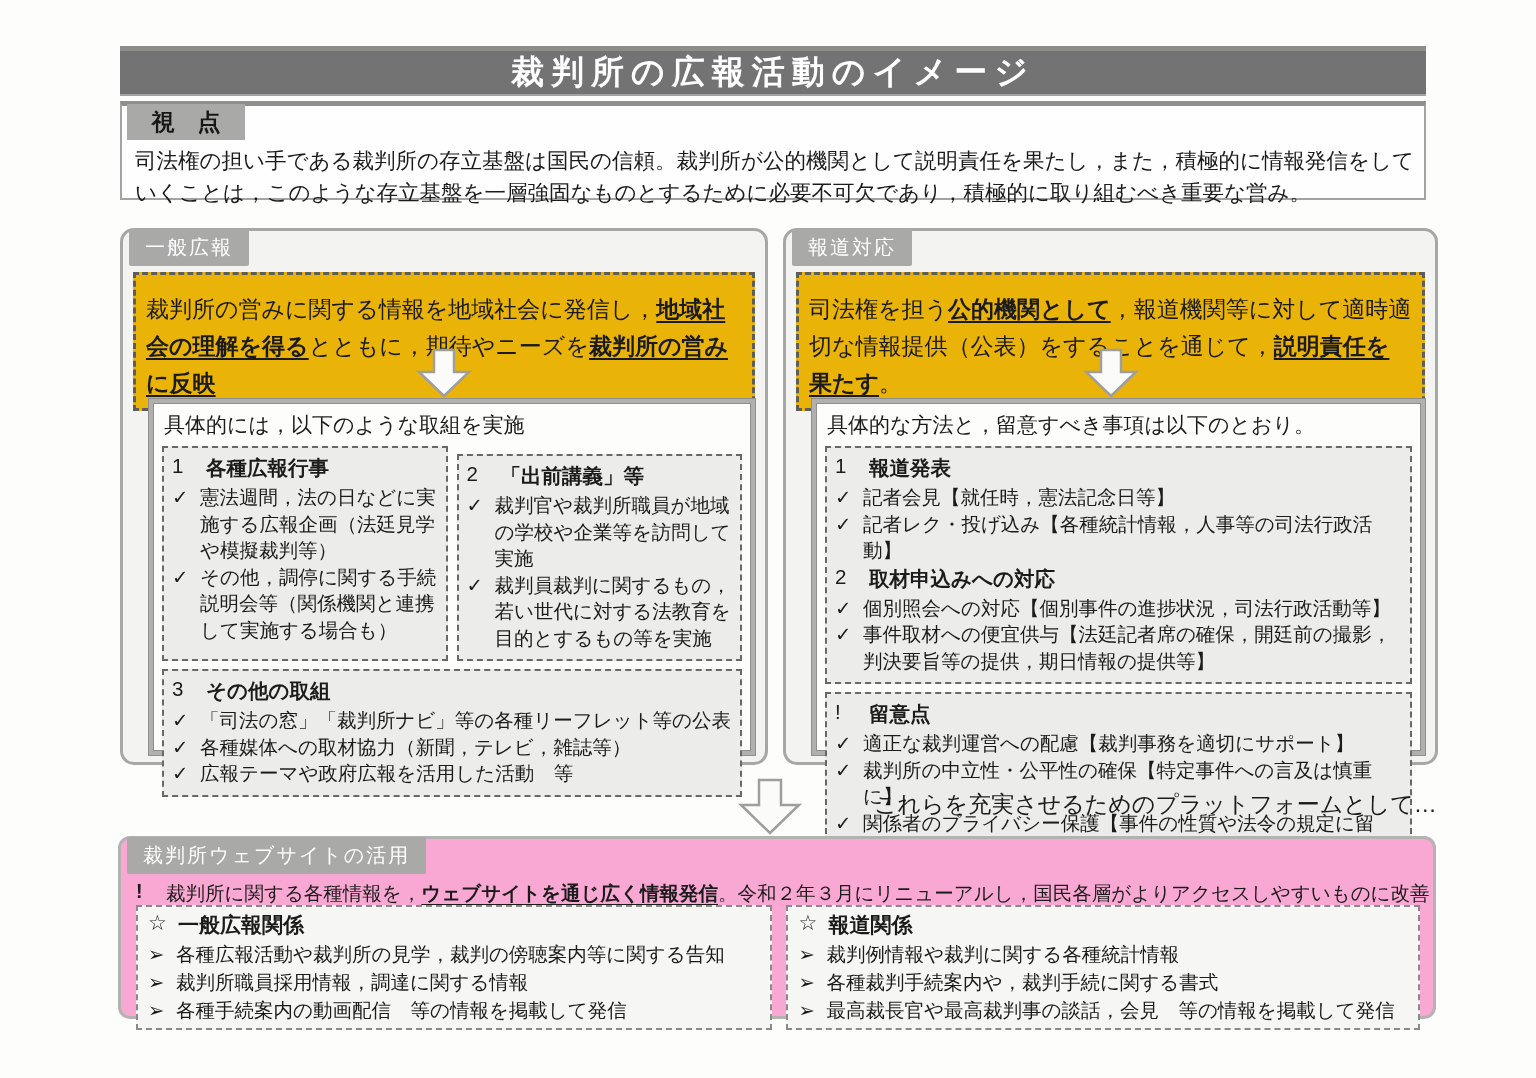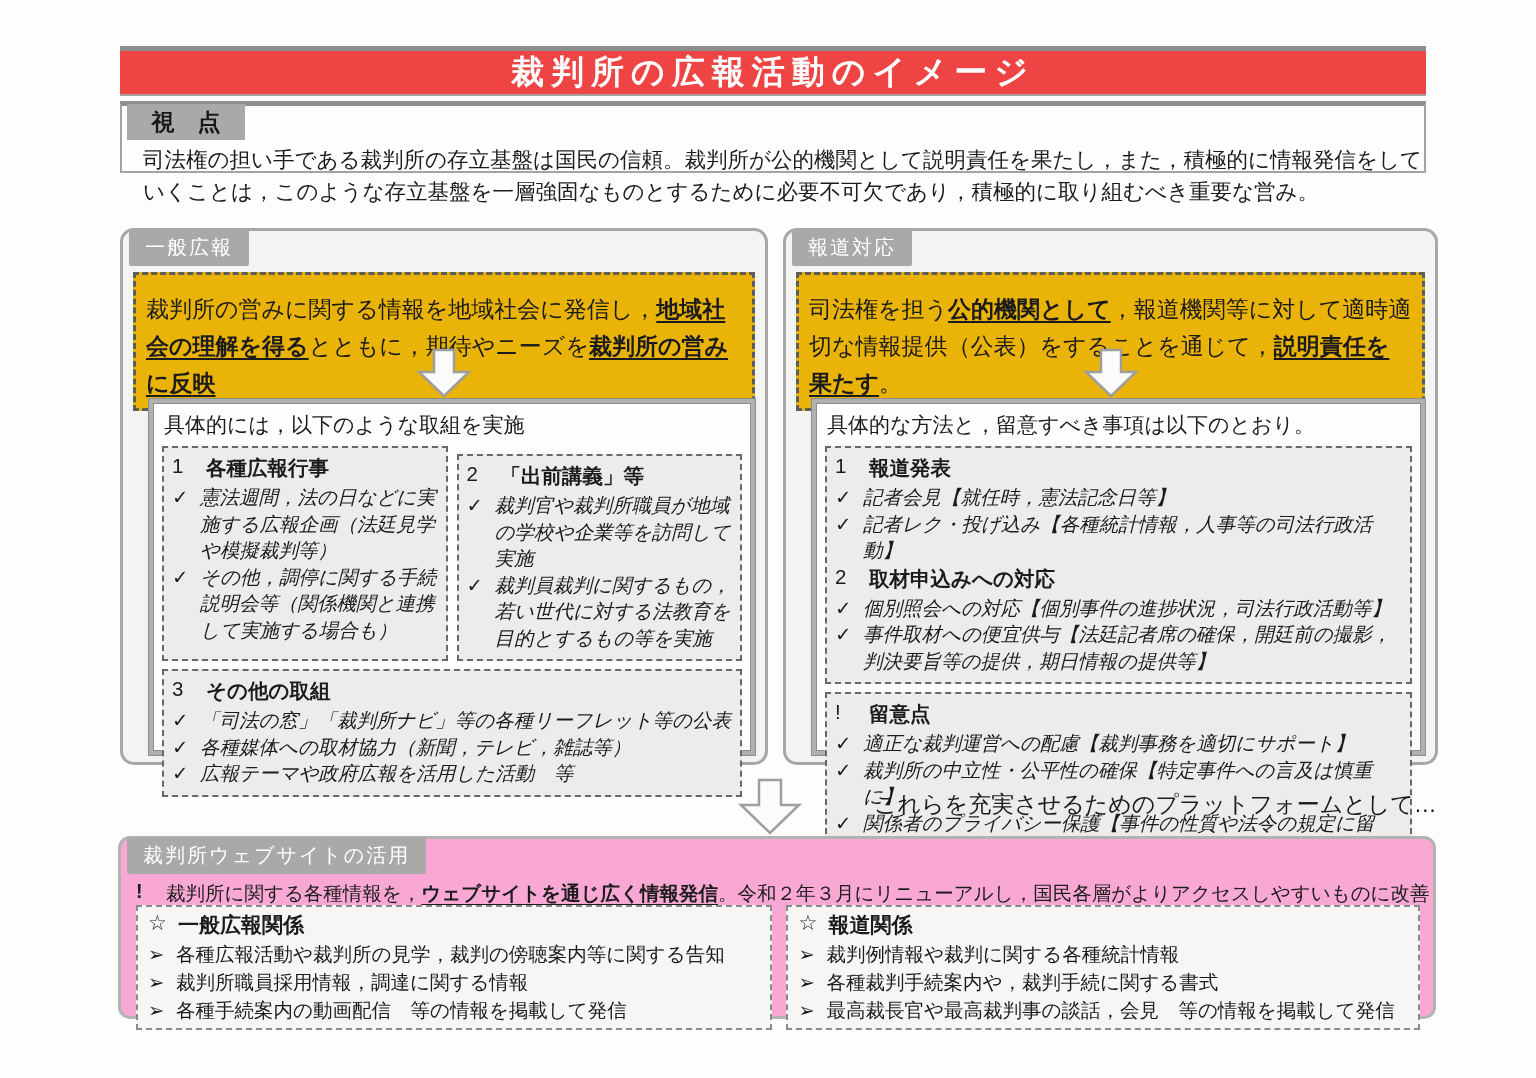--- a/index.html
+++ b/index.html
@@ -3,38 +3,38 @@
 <meta charset="utf-8">
 <style>
   * { margin:0; padding:0; box-sizing:border-box; }
   html,body { background:#ffffff; }
   body { font-family:"Liberation Sans","DejaVu Sans",sans-serif; color:#1b1b1b; }
   .page { position:relative; width:1536px; height:1078px; background:#fdfdfc; overflow:hidden; }
 
   
   .title-banner {
     position:absolute; left:120px; top:46px; width:1306px; height:50px;
-    background:#ef4444; border-top:5px solid #8d8d8c; border-bottom:2px solid #a2a2a1;
+    background:#737373; border-top:5px solid #8d8d8c; border-bottom:2px solid #a2a2a1;
     display:flex; align-items:center; justify-content:center;
     color:#ffffff; font-size:33px; letter-spacing:7px; font-weight:bold;
   }
 
   
   .viewpoint {
-    position:absolute; left:120px; top:101px; width:1306px; height:72px;
+    position:absolute; left:120px; top:101px; width:1306px; height:99px;
     background:#fefefe; border:2px solid #a3a3a2; border-top:5px solid #8f8f8e;
   }
   .viewpoint-badge {
     position:absolute; left:5px; top:-2px; width:118px; height:36px;
     background:#a9a9a8; color:#171717; font-size:23px; font-weight:bold;
     display:flex; align-items:center; justify-content:center;
   }
   .viewpoint-text {
-    position:absolute; left:21px; top:39px; width:1284px;
-    font-size:21.5px; line-height:1.5;font-family:Liberation Mono, monospace;
+    position:absolute; left:13px; top:39px; width:1284px;
+    font-size:21.5px; line-height:1.5;
   }
 
   
   .panel {
     position:absolute; top:228px; height:537px;
     background:#f3f3f1; border:3px solid #a7a7a6; border-radius:14px;
   }
   .panel.left  { left:120px; width:648px; }
   .panel.right { left:783px; width:655px; }
   .panel-badge {
@@ -60,21 +60,21 @@
   .detail-header { font-size:21px; padding:2px 2px 7px; }
   .two-col { display:grid; grid-template-columns:1fr 1fr; gap:9px; }
   .sub-box {
     background:#ececea; border:2px dashed #686867; padding:5px 8px 8px;
   }
   .sub-box + .sub-box, .stack-gap { margin-top:8px; }
   .sub-title { display:flex; font-size:20.5px; font-weight:bold; padding:1px 0 2px; }
   .sub-title .num { width:34px; font-weight:normal; flex:none; }
   .check-item { display:flex; font-size:19.5px; line-height:1.36; }
   .check-item .marker { width:28px; flex:none; }
-  .check-item .txt { flex:1;font-style:italic; }
+  .check-item .txt { flex:1; }
 
   
   .platform-arrow { position:absolute; left:737px; top:778px; }
   .platform-note { position:absolute; left:832px; top:789px; font-size:23px;margin-left:42px; }
 
   
   .web-panel {
     position:absolute; left:118px; top:836px; width:1318px; height:183px;
     background:#f9a8d4; border:3px solid #b3b3b2; border-radius:12px;
   }

